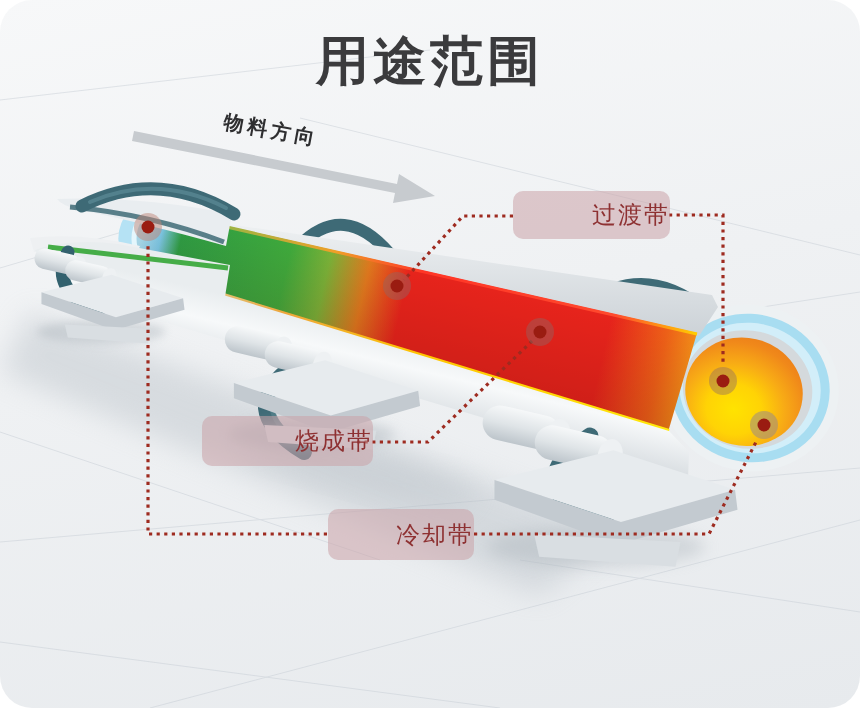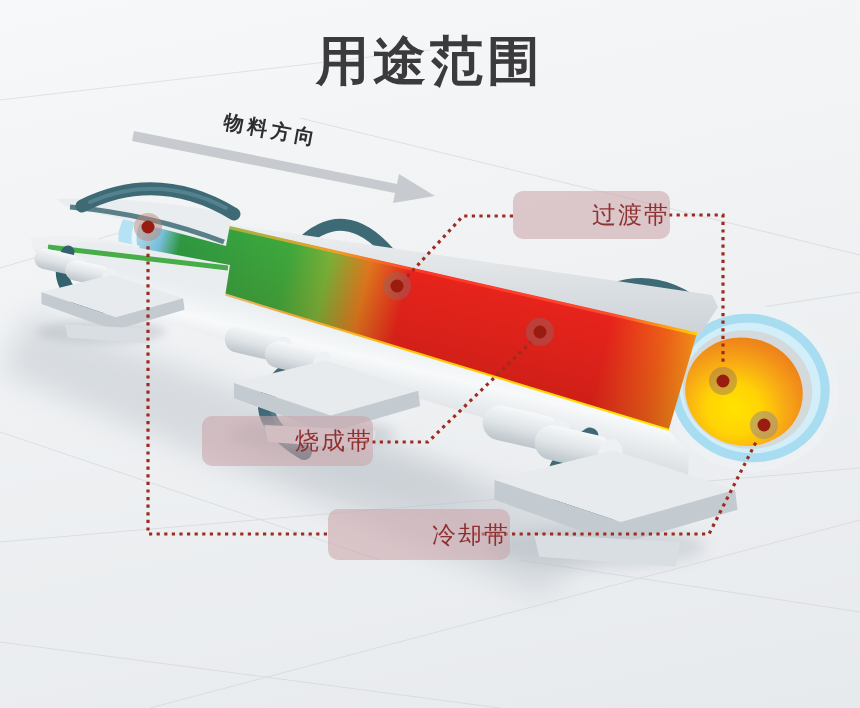--- a/index.html
+++ b/index.html
@@ -1,38 +1,39 @@
 <!DOCTYPE html>
 <html><head>
 <meta charset="utf-8">
 <style>
   html,body{margin:0;padding:0;}
   #stage{
     position:relative;width:860px;height:708px;overflow:hidden;
     background:linear-gradient(168deg,#f7f8f9 0%,#eff1f3 45%,#e7eaed 100%);
     font-family:"Liberation Sans","DejaVu Sans",sans-serif;
+    border-radius:32px;
   }
   #scene{position:absolute;left:0;top:0;}
   .title{
     position:absolute;left:0;top:26px;width:100%;text-align:center;
     font-size:53px;font-weight:bold;letter-spacing:4px;color:#3b3b3d;
   }
   .flow-label{
     position:absolute;left:224px;top:108px;
     font-size:20px;font-weight:600;color:#2e2e30;letter-spacing:4px;
     transform:rotate(10.5deg);transform-origin:left center;white-space:nowrap;
   }
   .zone-label{
     position:absolute;display:flex;align-items:center;justify-content:flex-end;
     background:rgba(203,162,168,0.55);border-radius:10px;
     color:#8e3132;font-size:24px;font-weight:400;letter-spacing:2px;
   }
   .zone-transition{left:513px;top:191px;width:157px;height:48px;}
   .zone-firing{left:202px;top:416px;width:155px;height:50px;padding-left:16px;}
-  .zone-cooling{left:328px;top:509px;width:146px;height:51px;padding-left:36px;}
+  .zone-cooling{left:328px;top:509px;width:146px;height:51px;}
   .banner{
     position:absolute;left:33px;top:589px;width:795px;height:79px;
     background:#4a4a4c;border-radius:32px;
     display:flex;align-items:center;justify-content:center;
     color:#f5f4f2;font-size:21px;font-weight:500;letter-spacing:1px;
   }
 </style>
 </head>
 <body>
 

